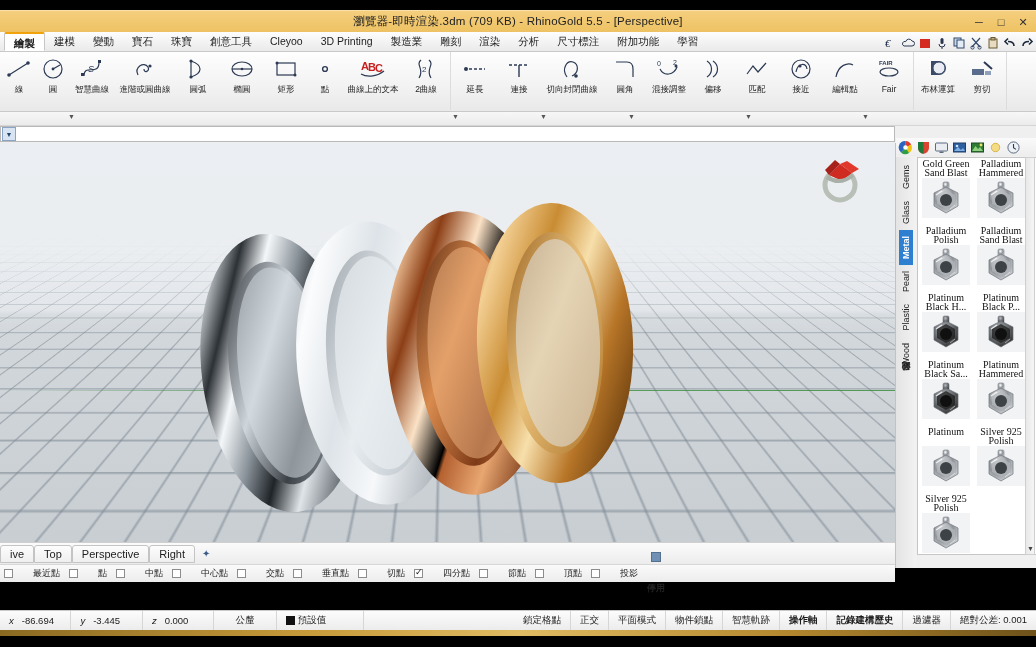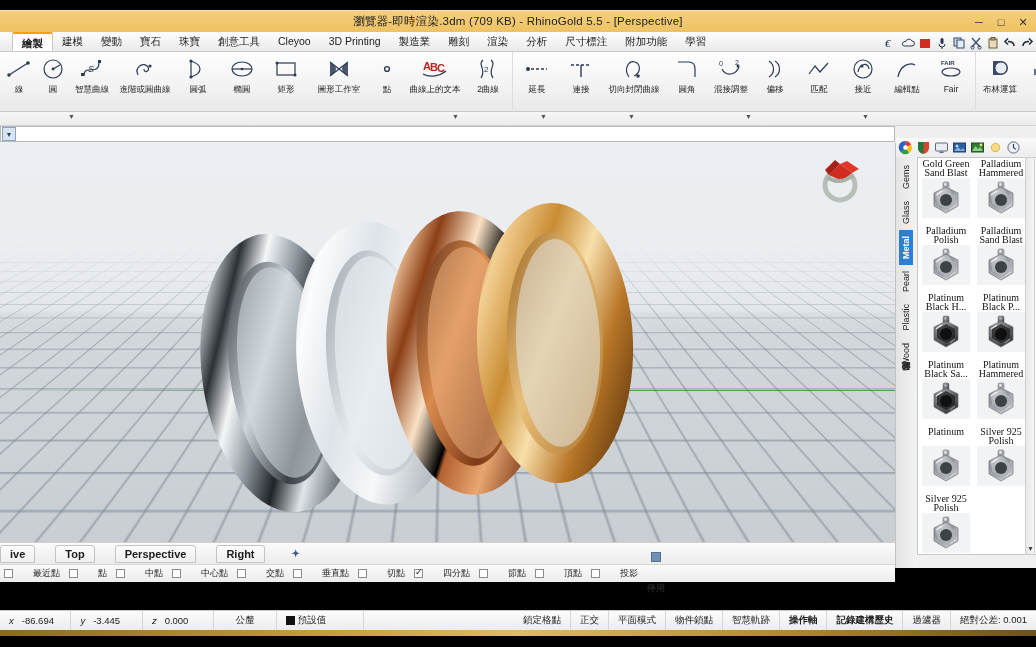--- a/index.html
+++ b/index.html
@@ -20,21 +20,21 @@
   .titlebar .ttl{ font-size:11.5px; color:#222; letter-spacing:.2px; white-space:nowrap;}
   .winbtns{ position:absolute; right:2px; top:0; height:22px; display:flex; align-items:center;}
   .winbtns span{ width:22px; text-align:center; font-size:11px; color:#333; }
   .blackstrip{ position:absolute; left:0; top:0; width:1036px; height:10px; background:#000;}
 
   
   .ribbon-tabs{
     position:absolute; left:0; top:32px; width:1036px; height:20px;
     background:linear-gradient(#fdfdfd,#eaeaea);
     border-bottom:1px solid #c9c9c9;
-    display:flex; align-items:flex-end; padding-left:12px;
+    display:flex; align-items:flex-end; padding-left:4px;
   }
   .rtab{
     font-size:10.5px; color:#222; padding:2px 9px 3px 9px; height:19px;
     line-height:14px; white-space:nowrap; cursor:default;
   }
   .rtab.active{
     background:#fff; border:1px solid #c6c6c6; border-bottom:1px solid #fff;
     border-top:2px solid #f0a30a;
     border-radius:2px 2px 0 0; font-weight:bold;
   }
@@ -101,23 +101,23 @@
   .ring{ position:absolute; border-radius:50%; }
 
   .gizmo{ position:absolute; right:26px; top:8px; width:54px; height:52px; }
 
   
   .vptabs{
     position:absolute; left:0; top:542px; width:895px; height:22px;
     background:linear-gradient(#fbfbfb,#ececec); border-top:1px solid #cfcfcf;
     display:flex; align-items:center; padding-left:0px;
   }
-  .vptab{ font-size:11px; color:#1c1c1c; padding:2px 9px; margin-right:20px;
+  .vptab{ font-size:11px; color:#1c1c1c; padding:2px 9px; margin-right:0;
     background:linear-gradient(#fdfdfd,#efefef); border:1px solid #c4c4c4;
-    border-radius:3px 3px 0 0; cursor:default;font-weight:bold;}
+    border-radius:3px 3px 0 0; cursor:default;}
   .vptab.plus{ padding:2px 6px; font-size:10px; color:#3a5a8a; border-color:transparent; background:none;}
 
   
   .osnap{
     position:absolute; left:0; top:564px; width:895px; height:18px;
     background:linear-gradient(#fafafa,#ececec); border-top:1px solid #d6d6d6;
     display:flex; align-items:center; font-size:9px; color:#222; gap:1px;
   }
   .osn{ display:flex; align-items:center; gap:20px; padding:0 4px; white-space:nowrap;}
   .osn .cb{ width:9px; height:9px; border:1px solid #8c8c8c; background:#fff;
@@ -301,30 +301,20 @@
         </div>
         <div class="rbtn">
           <div class="ico">
             <svg width="26" height="24">
               <rect x="4" y="6" width="18" height="12" stroke="#2c3a54" fill="none" stroke-width="1.2"></rect>
               <circle cx="4" cy="6" r="1.5" fill="#2c3a54"></circle>
               <circle cx="22" cy="18" r="1.5" fill="#2c3a54"></circle>
             </svg>
           </div>
           <div class="lbl">矩形</div>
-        </div>
-        <div class="rbtn wide">
-          <div class="ico">
-            <svg width="26" height="24">
-              <path d="M4 5 L22 19 M22 5 L4 19" stroke="#2c3a54" fill="none" stroke-width="1.2"></path>
-              <path d="M4 5 C12 10 12 14 4 19 Z" fill="#2c3a54" opacity=".85"></path>
-              <path d="M22 5 C14 10 14 14 22 19 Z" fill="#2c3a54" opacity=".85"></path>
-            </svg>
-          </div>
-          <div class="lbl">圖形工作室</div>
         </div>
         <div class="rbtn narrow">
           <div class="ico">
             <svg width="26" height="24">
               <circle cx="13" cy="12" r="2.4" fill="none" stroke="#2c3a54" stroke-width="1.4"></circle>
             </svg>
           </div>
           <div class="lbl">點</div>
         </div>
         <div class="rbtn wide">

